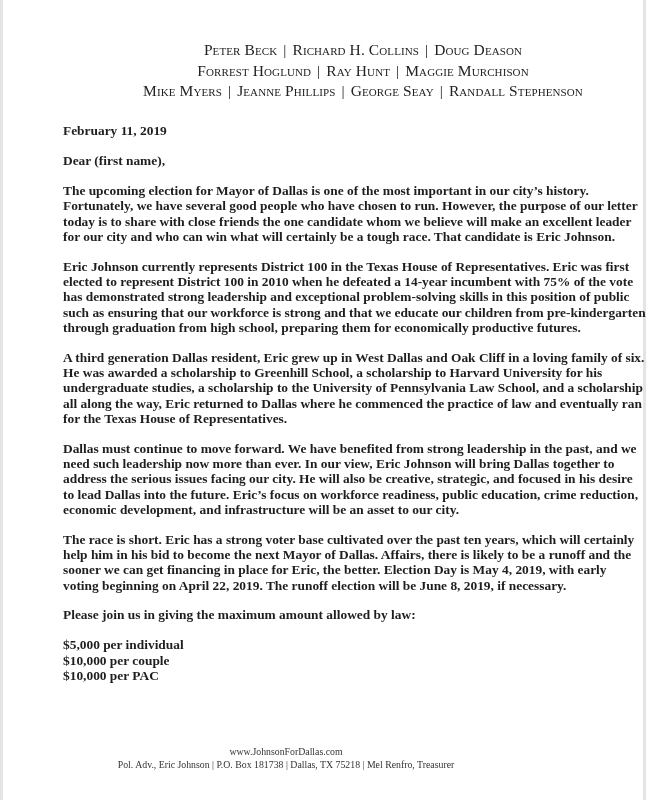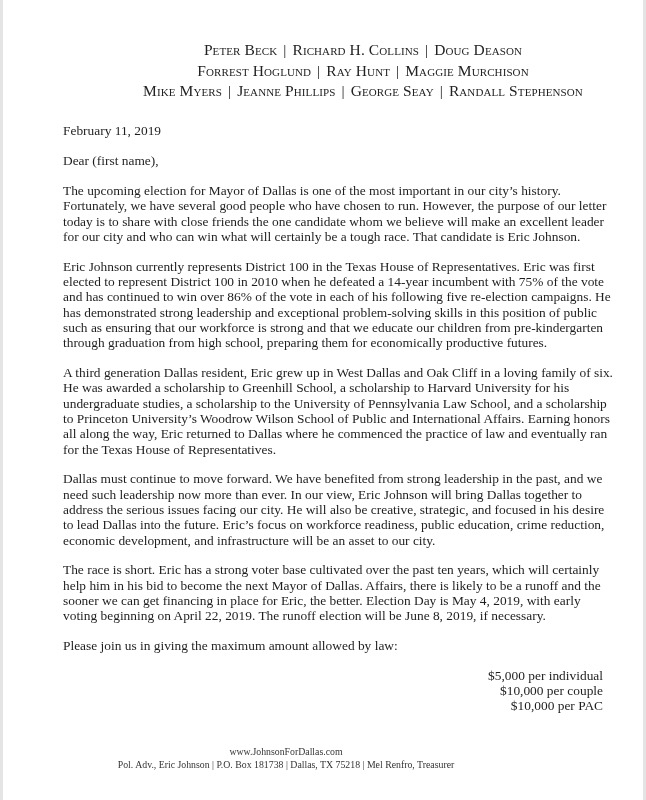--- a/index.html
+++ b/index.html
@@ -12,26 +12,26 @@
   .edge-right { position: absolute; right: 0; top: 0; width: 3px; height: 800px; background: #e4e4e4; }
   .letterhead {
     position: absolute; top: 40px; left: 0; width: 646px;
     text-align: center; font-size: 15.5px; line-height: 20.5px;
     font-variant: small-caps; letter-spacing: 0.1px; color: #222; padding-left: 40px;
   }
   .letterhead .line { white-space: nowrap; }
   .letterhead .sep { padding: 0 6px; }
   .body {
     position: absolute; left: 63px; top: 123px; width: 540px;
-    font-size: 13.4px; line-height: 15.3px; color: #1e1e1e;
+    font-size: 13.4px; line-height: 15.3px; color: #1e1e1e; font-weight: bold;
   }
   .body p { margin: 0 0 14.5px 0; }
   .date { margin-bottom: 15px !important; }
   .body .line { display: block; white-space: nowrap; }
-  .amounts { margin-top: 8px; text-align: right; }
+  .amounts { margin-top: 8px; }
   .amounts .line { display: block; }
   .footer {
     position: absolute; left: 0; top: 746px; width: 572px; text-align: center;
     font-size: 9.8px; line-height: 12.8px; color: #333;
   }
 </style>
 </head>
 <body>
 
 <div class="edge-left"></div>
@@ -56,31 +56,29 @@
   <p>
     <span class="line">The upcoming election for Mayor of Dallas is one of the most important in our city’s history.</span>
     <span class="line">Fortunately, we have several good people who have chosen to run. However, the purpose of our letter</span>
     <span class="line">today is to share with close friends the one candidate whom we believe will make an excellent leader</span>
     <span class="line">for our city and who can win what will certainly be a tough race. That candidate is Eric Johnson.</span>
   </p>
 
   <p>
     <span class="line">Eric Johnson currently represents District 100 in the Texas House of Representatives. Eric was first</span>
     <span class="line">elected to represent District 100 in 2010 when he defeated a 14-year incumbent with 75% of the vote</span>
-    <span class="line">and has continued to win over 86% of the vote in each of his following five re-election campaigns. He</span>
     <span class="line">has demonstrated strong leadership and exceptional problem-solving skills in this position of public</span>
     <span class="line">such as ensuring that our workforce is strong and that we educate our children from pre-kindergarten</span>
     <span class="line">through graduation from high school, preparing them for economically productive futures.</span>
   </p>
 
   <p>
     <span class="line">A third generation Dallas resident, Eric grew up in West Dallas and Oak Cliff in a loving family of six.</span>
     <span class="line">He was awarded a scholarship to Greenhill School, a scholarship to Harvard University for his</span>
     <span class="line">undergraduate studies, a scholarship to the University of Pennsylvania Law School, and a scholarship</span>
-    <span class="line">to Princeton University’s Woodrow Wilson School of Public and International Affairs.  Earning honors</span>
     <span class="line">all along the way, Eric returned to Dallas where he commenced the practice of law and eventually ran</span>
     <span class="line">for the Texas House of Representatives.</span>
   </p>
 
   <p>
     <span class="line">Dallas must continue to move forward.  We have benefited from strong leadership in the past, and we</span>
     <span class="line">need such leadership now more than ever.  In our view, Eric Johnson will bring Dallas together to</span>
     <span class="line">address the serious issues facing our city. He will also be creative, strategic, and focused in his desire</span>
     <span class="line">to lead Dallas into the future. Eric’s focus on workforce readiness, public education, crime reduction,</span>
     <span class="line">economic development, and infrastructure will be an asset to our city.</span>

